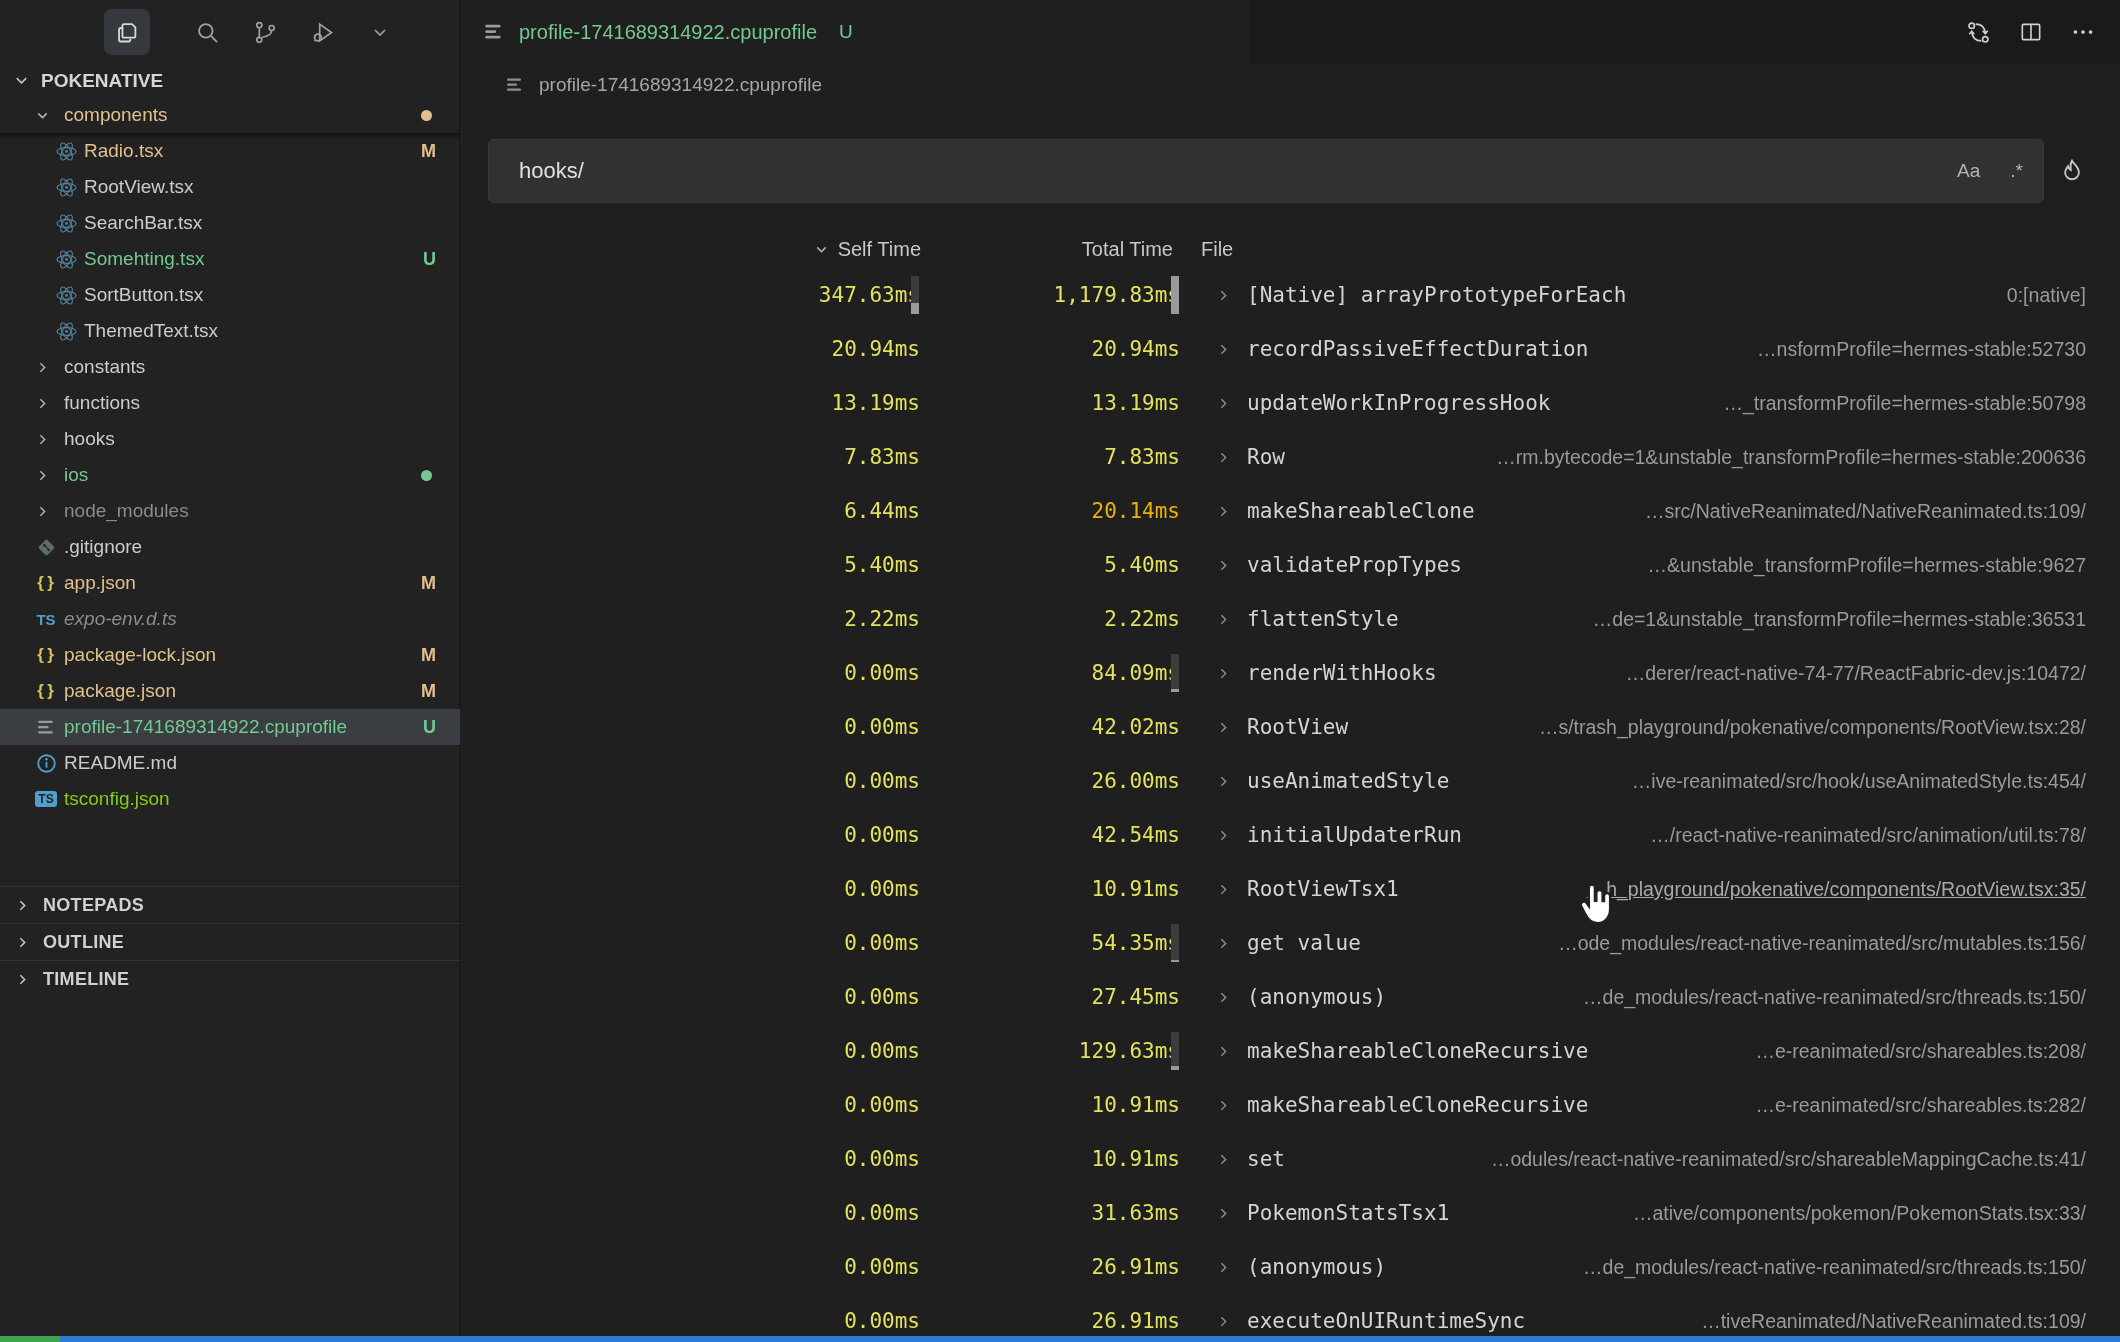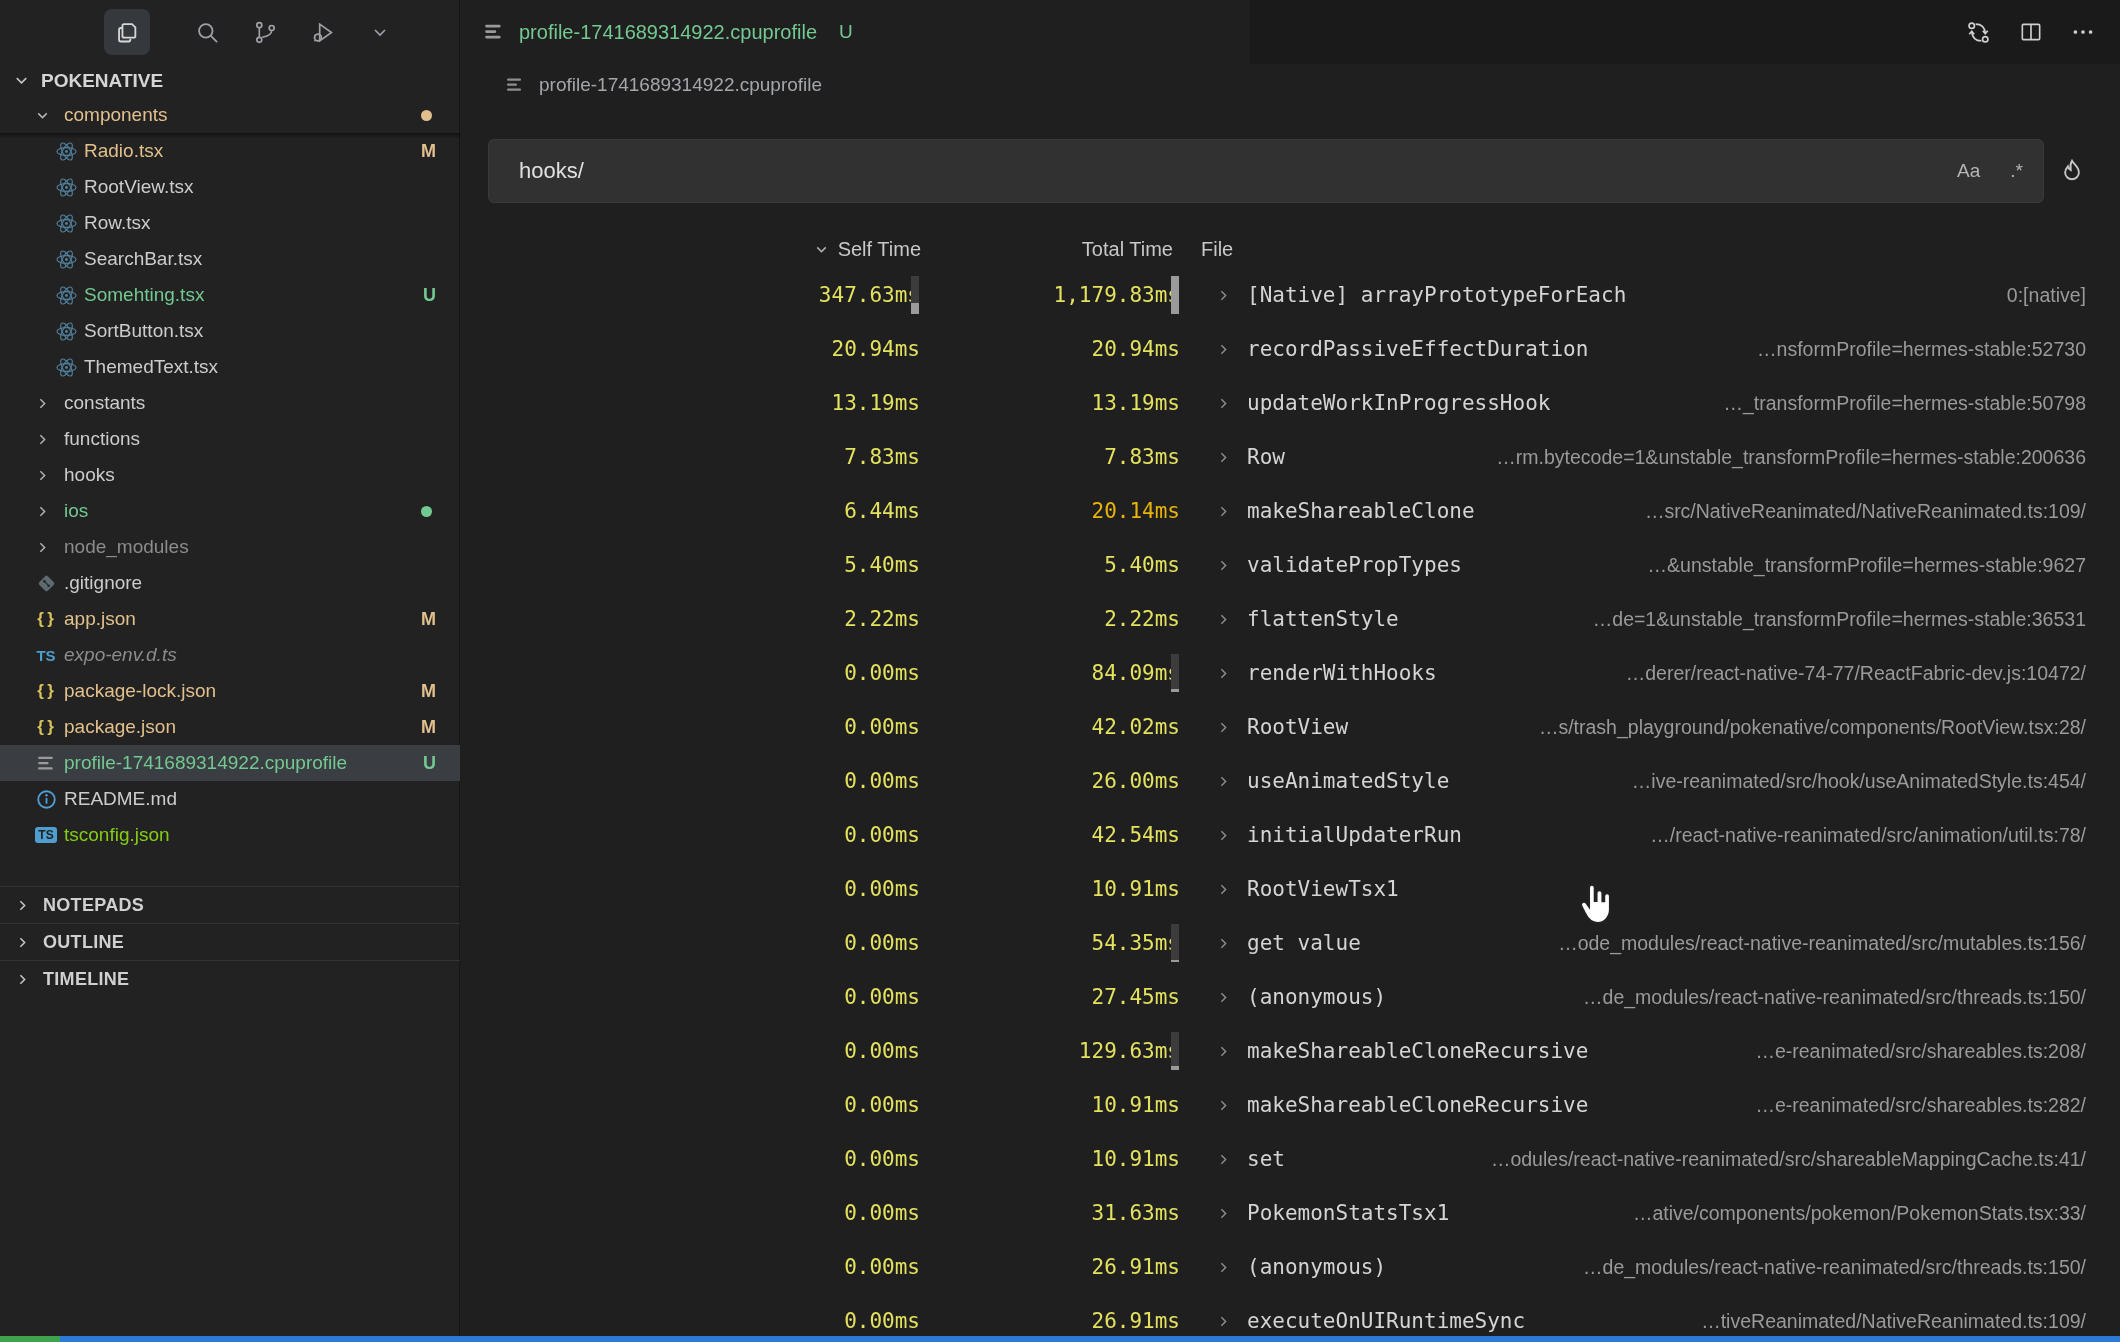--- a/index.html
+++ b/index.html
@@ -185,31 +185,20 @@
       <div class="tree-row">
         <span class="tree-icon" style="left: 54px;">
           <svg width="23" height="23" viewBox="0 0 24 24" fill="none" stroke="#53809e" stroke-width="1.2">
             <ellipse cx="12" cy="12" rx="10" ry="4.1"></ellipse>
             <ellipse cx="12" cy="12" rx="10" ry="4.1" transform="rotate(60 12 12)"></ellipse>
             <ellipse cx="12" cy="12" rx="10" ry="4.1" transform="rotate(120 12 12)"></ellipse>
             <circle cx="12" cy="12" r="1.5" fill="#53809e" stroke="none"></circle>
           </svg>
         </span>
         <span class="tree-label" style="left: 84px; color: rgb(204, 204, 204);">RootView.tsx</span>
-      </div>
-      <div class="tree-row">
-        <span class="tree-icon" style="left: 54px;">
-          <svg width="23" height="23" viewBox="0 0 24 24" fill="none" stroke="#53809e" stroke-width="1.2">
-            <ellipse cx="12" cy="12" rx="10" ry="4.1"></ellipse>
-            <ellipse cx="12" cy="12" rx="10" ry="4.1" transform="rotate(60 12 12)"></ellipse>
-            <ellipse cx="12" cy="12" rx="10" ry="4.1" transform="rotate(120 12 12)"></ellipse>
-            <circle cx="12" cy="12" r="1.5" fill="#53809e" stroke="none"></circle>
-          </svg>
-        </span>
-        <span class="tree-label" style="left: 84px; color: rgb(204, 204, 204);">Row.tsx</span>
       </div>
       <div class="tree-row">
         <span class="tree-icon" style="left: 54px;">
           <svg width="23" height="23" viewBox="0 0 24 24" fill="none" stroke="#53809e" stroke-width="1.2">
             <ellipse cx="12" cy="12" rx="10" ry="4.1"></ellipse>
             <ellipse cx="12" cy="12" rx="10" ry="4.1" transform="rotate(60 12 12)"></ellipse>
             <ellipse cx="12" cy="12" rx="10" ry="4.1" transform="rotate(120 12 12)"></ellipse>
             <circle cx="12" cy="12" r="1.5" fill="#53809e" stroke="none"></circle>
           </svg>
         </span>
@@ -592,20 +581,21 @@
       </div>
       <div class="tbl-row">
         <span class="cell-self" style="color: rgb(227, 225, 94);">0.00ms</span>
         <span class="cell-total" style="color: rgb(227, 225, 94);">10.91ms</span>
         <span class="cell-chevron">
           <svg width="17" height="17" viewBox="0 0 24 24" fill="none" stroke="#8f8f8f" stroke-width="2">
             <polyline points="9,6 15,12 9,18"></polyline>
           </svg>
         </span>
         <span class="cell-name">RootViewTsx1</span>
+        <span class="cell-file hovered">…h_playground/pokenative/components/RootView.tsx:35/</span>
       </div>
       <div class="tbl-row">
         <span class="cell-self" style="color: rgb(227, 225, 94);">0.00ms</span>
         <span class="cell-total" style="color: rgb(227, 225, 94);">54.35ms</span>
         <span class="mini-bar bar-total">
           <span class="fill" style="height: 2px;"></span>
         </span>
         <span class="cell-chevron">
           <svg width="17" height="17" viewBox="0 0 24 24" fill="none" stroke="#8f8f8f" stroke-width="2">
             <polyline points="9,6 15,12 9,18"></polyline>

